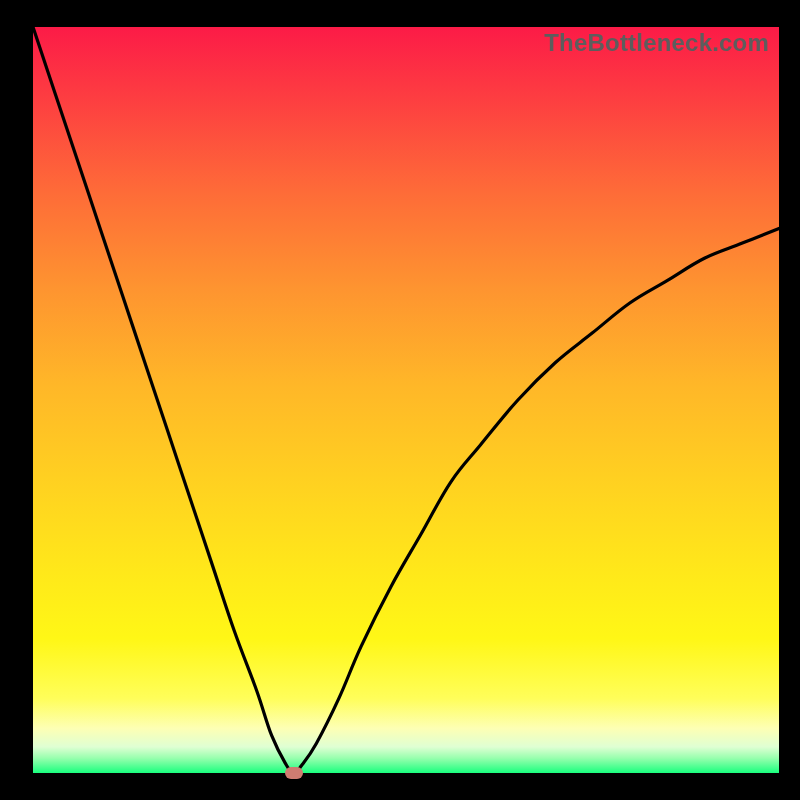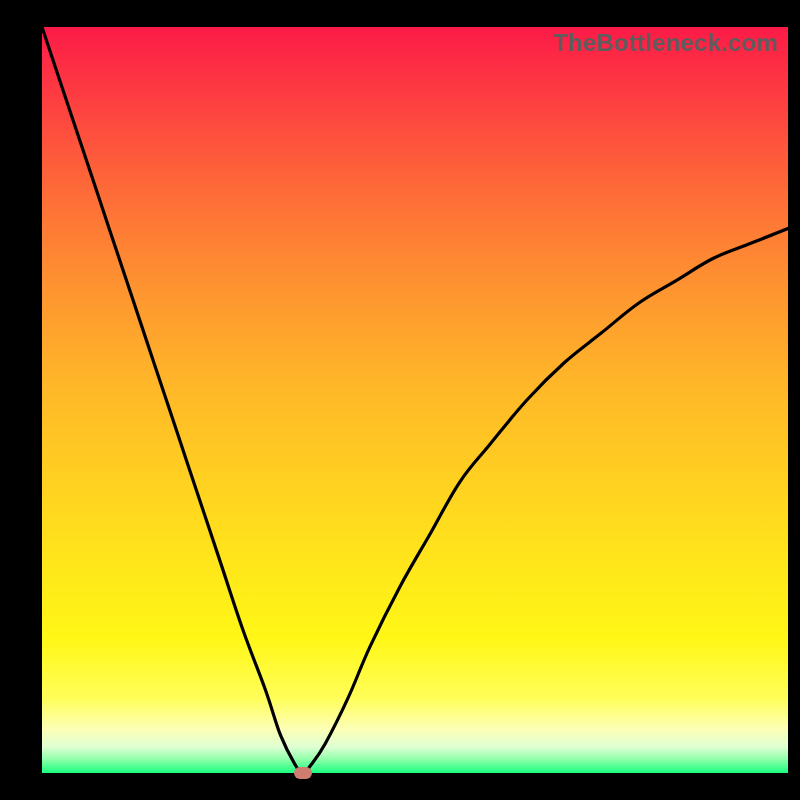--- a/index.html
+++ b/index.html
@@ -12,21 +12,21 @@
     font-family: Arial, Helvetica, sans-serif;
   }
   .frame {
     position: relative;
     width: 800px;
     height: 800px;
     background: #000;
   }
   .plot-area {
     position: absolute;
-    left: 42px;
+    left: 33px;
     top: 27px;
     width: 746px;
     height: 746px;
     
     background: linear-gradient(
       to bottom,
       #fc1b47 0%,
       #fd3842 8%,
       #fe6b38 22%,
       #fe9430 35%,

